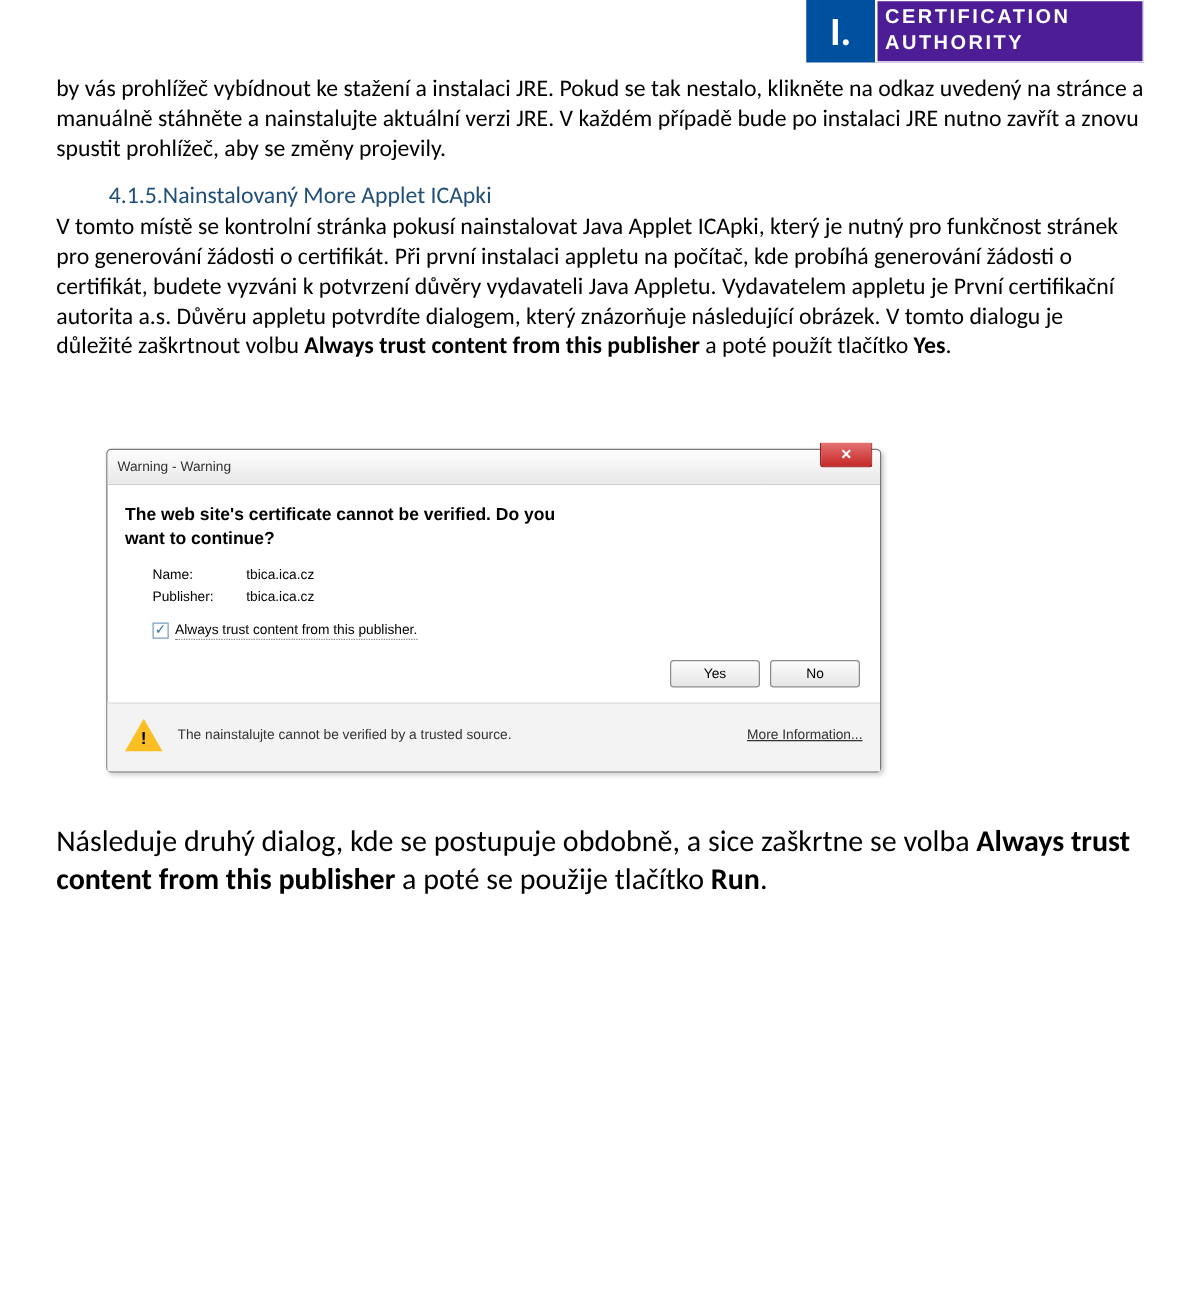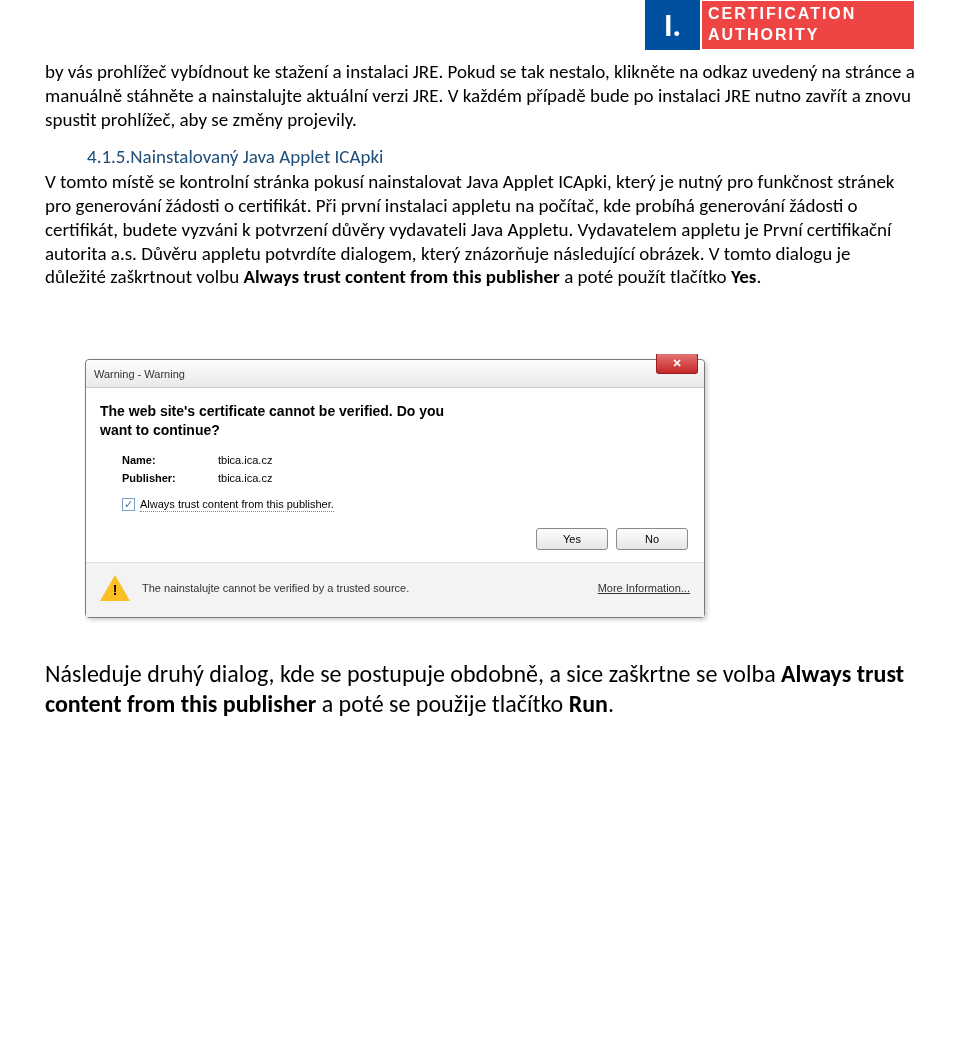--- a/index.html
+++ b/index.html
@@ -26,21 +26,21 @@
     background: #0050a0;
     display: flex;
     align-items: center;
     justify-content: center;
     color: #fff;
     font-weight: bold;
     font-size: 32px;
   }
   .logo-right {
     flex: 1;
-    background: #ef4444;
+    background: #4c1d95;
     border: 1px solid #fff;
     border-left: 2px solid #fff;
     display: flex;
     flex-direction: column;
     justify-content: center;
     color: #fff;
     font-family: Arial, sans-serif;
     font-weight: bold;
     letter-spacing: 2px;
     font-size: 16px;
@@ -117,21 +117,21 @@
     font-size: 14px;
     line-height: 1.35;
     margin-bottom: 14px;
   }
   .info-row {
     display: flex;
     margin-bottom: 6px;
     padding-left: 22px;
     font-size: 11px;
   }
-  .info-label { width: 96px; font-weight: bold; }
+  .info-label { width: 75px; font-weight: normal; }
   .info-value { color: #000; }
   .check-row {
     padding-left: 22px;
     margin-top: 14px;
     display: flex;
     align-items: center;
     font-size: 11px;
   }
   .checkbox {
     width: 13px;
@@ -217,21 +217,21 @@
   <div class="logo-left">I.</div>
   <div class="logo-right">
     <span>CERTIFICATION</span>
     <span>AUTHORITY</span>
   </div>
 </div>
 
 <p class="main-text">by vás prohlížeč vybídnout ke stažení a instalaci JRE. Pokud se tak nestalo, klikněte na odkaz uvedený na stránce a manuálně stáhněte a nainstalujte aktuální verzi JRE. V každém případě bude po instalaci JRE nutno zavřít a znovu spustit prohlížeč, aby se změny projevily.</p>
 
 <div class="section-title">
-  <span>4.1.5.</span><span>Nainstalovaný Java Applet  ICApki</span>
+  <span>4.1.5.</span><span>Nainstalovaný More Applet  ICApki</span>
 </div>
 
 <p class="para2">
   <span>V tomto místě se kontrolní stránka pokusí nainstalovat Java Applet  ICApki, který je nutný pro funkčnost stránek pro generování žádosti o certifikát. Při první instalaci appletu na počítač, kde probíhá generování žádosti o certifikát, budete vyzváni k potvrzení důvěry vydavateli Java Appletu. Vydavatelem appletu je První certifikační autorita a.s. Důvěru appletu potvrdíte dialogem, který znázorňuje následující obrázek. V tomto dialogu je důležité zaškrtnout volbu </span><span class="bold">Always trust content from this publisher</span><span> a poté použít tlačítko </span><span class="bold">Yes</span><span>.</span>
 </p>
 
 <div class="dialog-wrap">
   <div class="dialog">
     <div class="titlebar">
       <span class="titlebar-text">Warning - Warning</span>

